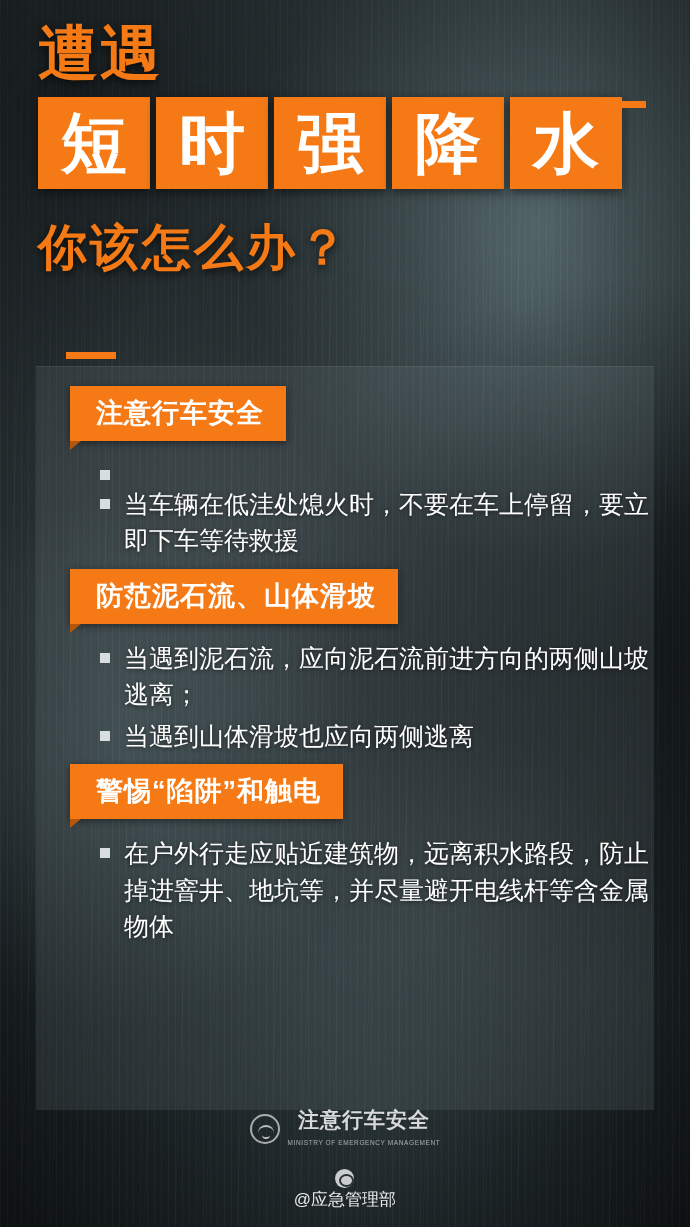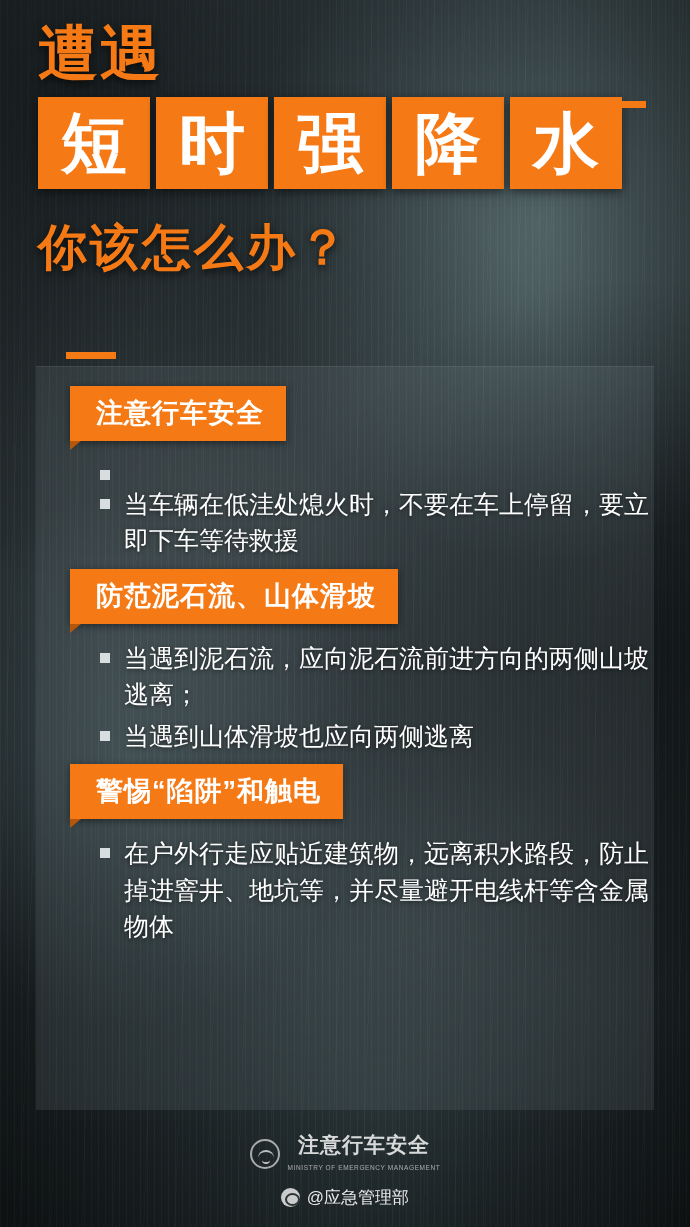--- a/index.html
+++ b/index.html
@@ -203,25 +203,26 @@
     line-height: 1.05;
     letter-spacing: 1px;
   }
   .logo-en {
     color: rgba(255,255,255,.72);
     font-size: 6.5px;
     letter-spacing: .6px;
     margin-top: 2px;
   }
   .weibo-row {
-    margin-top: 12px;
+    margin-top: 20px;
     display: inline-flex;
     align-items: center;
-    gap: 7px;
+    gap: 0;
     opacity: .9;
+    flex-direction: column;
   }
   .weibo-eye {
     width: 19px; height: 19px;
     border-radius: 50%;
     background: rgba(255,255,255,.85);
     position: relative;
   }
   .weibo-eye::after {
     content: "";
     position: absolute;

